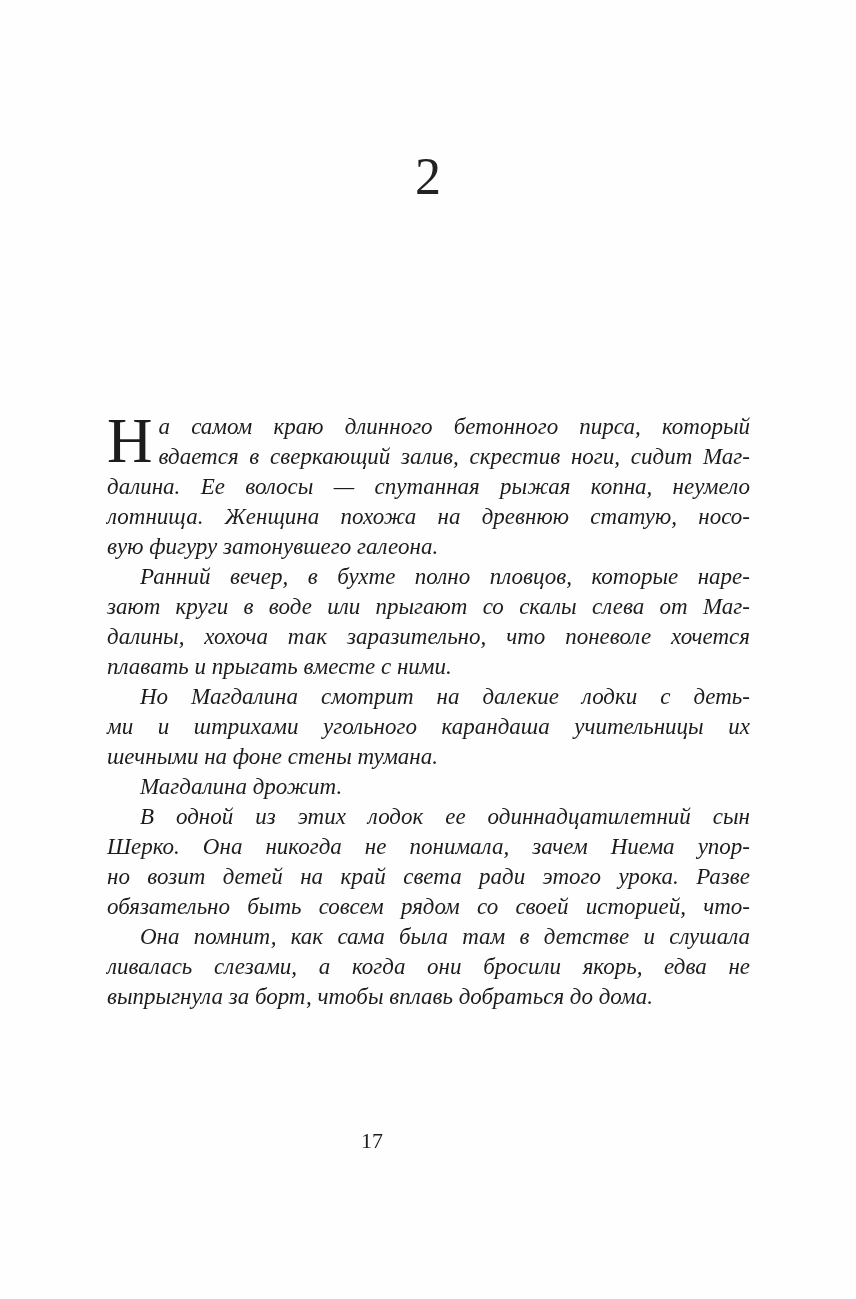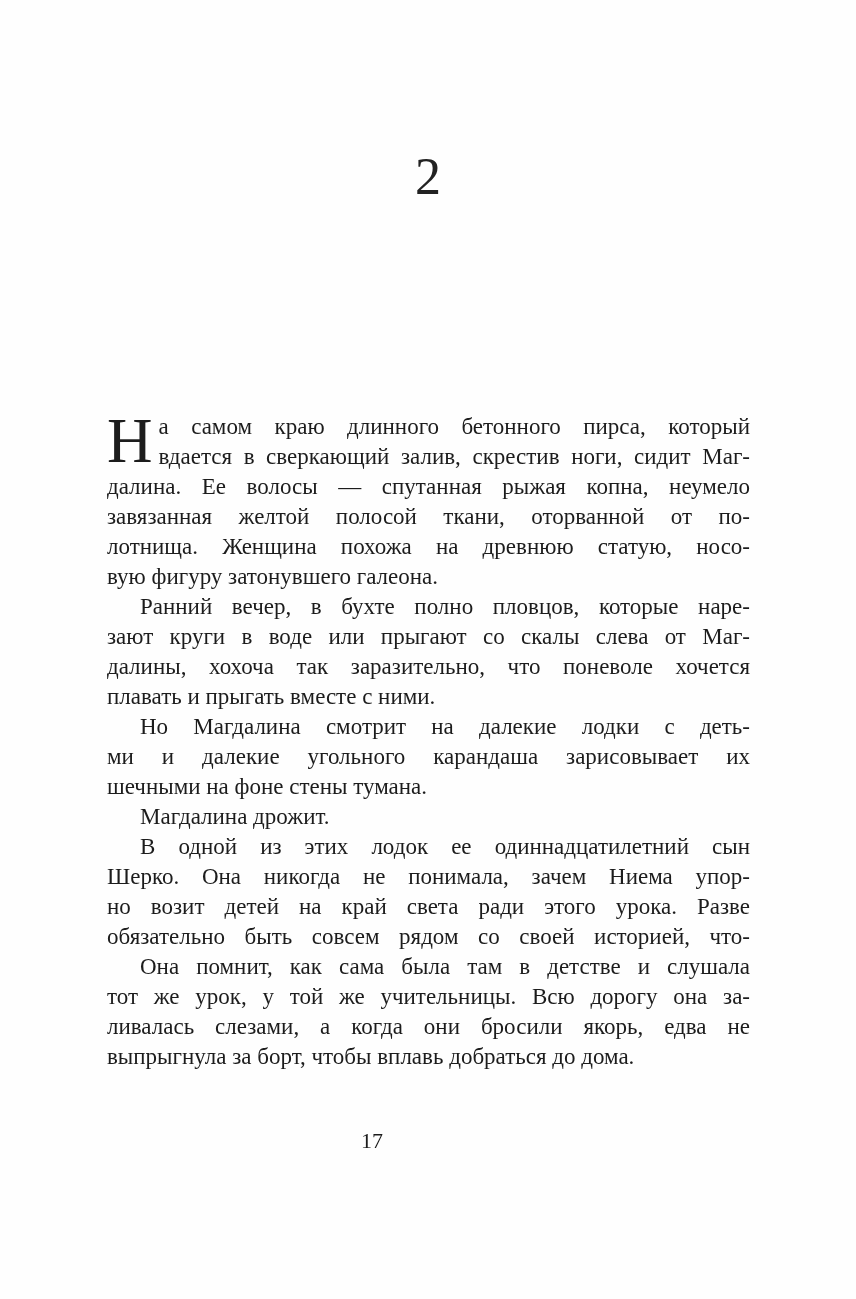--- a/index.html
+++ b/index.html
@@ -44,20 +44,21 @@
     line-height: 58px;
     height: 60px;
     margin: 0 6px 0 0;
     color: #1c1c1c;
   }
   .line {
     text-align: justify;
     text-align-last: justify;
     -moz-text-align-last: justify;
     white-space: normal;
+    font-style: italic;
   }
   .line.last {
     text-align-last: left;
     -moz-text-align-last: left;
   }
   .line.indent {
     text-indent: 33px;
   }
   .page-number {
     position: absolute;
@@ -75,46 +76,44 @@
 
 <div class="page">
   <div class="chapter-number">2</div>
 
   <div class="body-text">
       <div class="para">
         <span class="dropcap">Н</span>
         <div class="line">а самом краю длинного бетонного пирса, который</div>
         <div class="line">вдается в сверкающий залив, скрестив ноги, сидит Маг-</div>
         <div class="line">далина. Ее волосы — спутанная рыжая копна, неумело</div>
-        <div class="line">завязанная желтой полосой ткани, оторванной от по-</div>
         <div class="line">лотнища. Женщина похожа на древнюю статую, носо-</div>
         <div class="line last">вую фигуру затонувшего галеона.</div>
       </div>
       <div class="para">
         <div class="line indent">Ранний вечер, в бухте полно пловцов, которые наре-</div>
         <div class="line">зают круги в воде или прыгают со скалы слева от Маг-</div>
         <div class="line">далины, хохоча так заразительно, что поневоле хочется</div>
         <div class="line last">плавать и прыгать вместе с ними.</div>
       </div>
       <div class="para">
         <div class="line indent">Но Магдалина смотрит на далекие лодки с деть-</div>
-        <div class="line">ми и далекие угольного карандаша зарисовывает их</div>
+        <div class="line">ми и штрихами угольного карандаша учительницы их</div>
         <div class="line last">шечными на фоне стены тумана.</div>
       </div>
       <div class="para">
         <div class="line last indent">Магдалина дрожит.</div>
       </div>
       <div class="para">
         <div class="line indent">В одной из этих лодок ее одиннадцатилетний сын</div>
         <div class="line">Шерко. Она никогда не понимала, зачем Ниема упор-</div>
         <div class="line">но возит детей на край света ради этого урока. Разве</div>
         <div class="line">обязательно быть совсем рядом со своей историей, что-</div>
       </div>
       <div class="para">
         <div class="line indent">Она помнит, как сама была там в детстве и слушала</div>
-        <div class="line">тот же урок, у той же учительницы. Всю дорогу она за-</div>
         <div class="line">ливалась слезами, а когда они бросили якорь, едва не</div>
         <div class="line last">выпрыгнула за борт, чтобы вплавь добраться до дома.</div>
       </div>
     </div>
 
   <div class="page-number">17</div>
 </div>
 
 </body></html>

